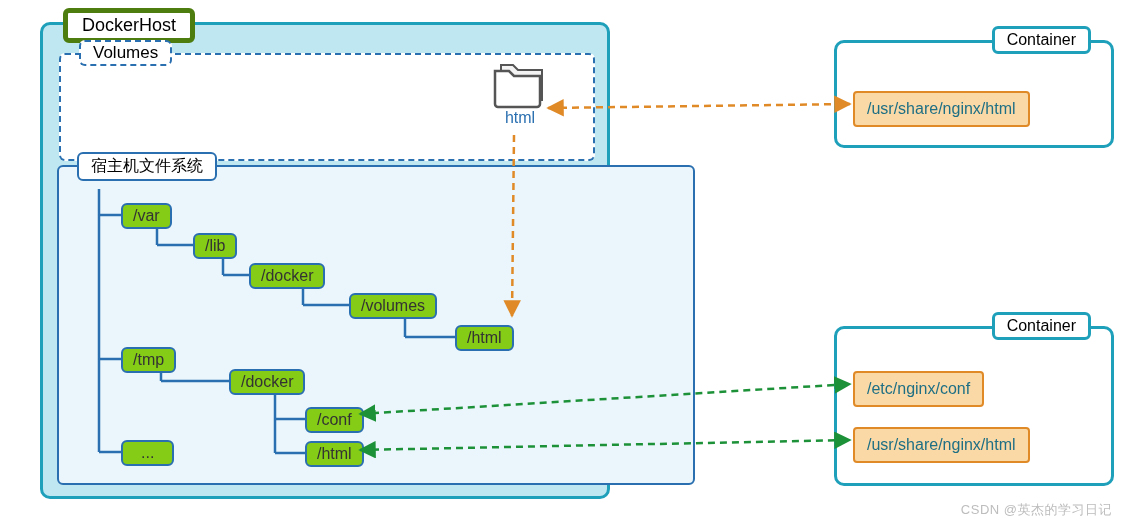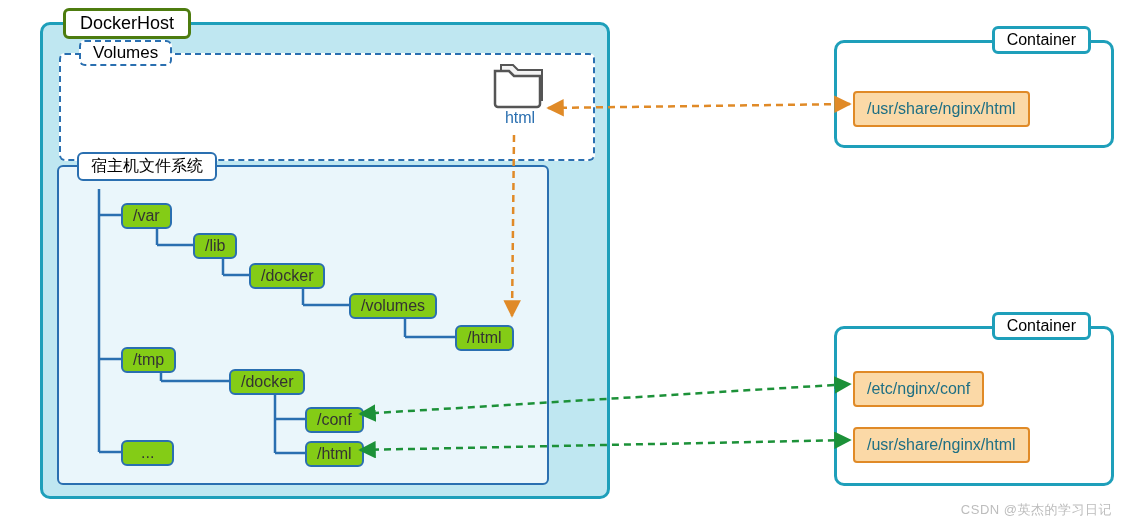--- a/index.html
+++ b/index.html
@@ -27,21 +27,21 @@
     left: 40px; top: 22px;
     width: 570px; height: 477px;
     background: #bfe7f1;
     border: 3px solid #1e9fba;
     border-radius: 10px;
   }
   .dockerhost-tab {
     position: absolute;
     top: -17px; left: 20px;
     background: #fff;
-    border: 3px solid #4d7c0f;
+    border: 5px solid #4d7c0f;
     border-radius: 6px;
     padding: 2px 14px;
     font-size: 18px;
     font-weight: 500;
   }
   
   .volumes {
     position: absolute;
     left: 16px; top: 28px;
     width: 536px; height: 108px;
@@ -68,21 +68,21 @@
   .vol-folder svg { display: block; margin: 0 auto; }
   .vol-folder .lbl {
     color: #2a6fb0;
     font-size: 16px;
     margin-top: -2px;
   }
   
   .hostfs {
     position: absolute;
     left: 14px; top: 140px;
-    width: 492px; height: 320px;
+    width: 638px; height: 320px;
     border: 2.5px solid #2a6fb0;
     background: #eaf6fb;
     border-radius: 6px;
   }
   .hostfs-tab {
     position: absolute;
     top: -15px; left: 18px;
     background: #fff;
     border: 2.5px solid #2a6fb0;
     border-radius: 6px;

